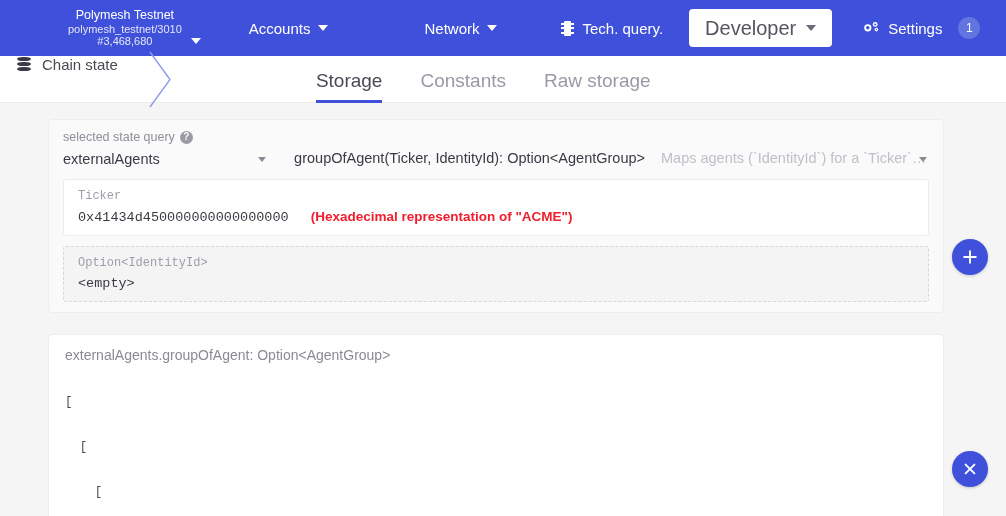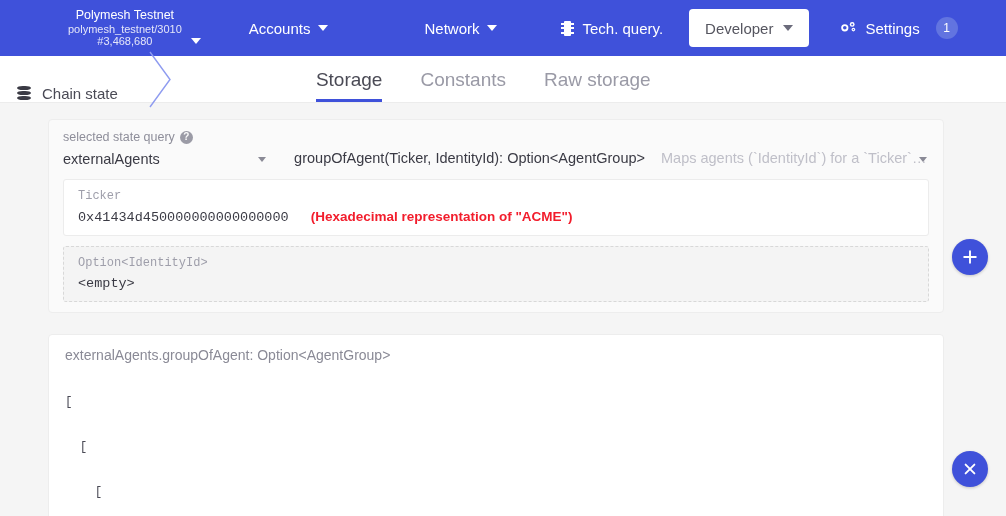--- a/index.html
+++ b/index.html
@@ -52,21 +52,21 @@
   .nav-net    { margin-left: 84px; }
   .nav-tech   { margin-left: 52px; }
   .nav-dev {
     margin-left: 20px;
     background: #ffffff;
     color: #55555f;
     border-radius: 4px;
     height: 38px;
     padding: 0 16px;
     display: flex; align-items: center; gap: 10px;
-    font-size: 15px;
+    font-size: 20px;
     cursor: pointer;
   }
   .nav-settings { margin-left: 22px; }
   .badge-count {
     width: 22px; height: 22px;
     border-radius: 50%;
     background: #6274e0;
     color: #fff;
     font-size: 12px;
     display: flex; align-items: center; justify-content: center;
@@ -88,21 +88,21 @@
   .chip-icon .pin.l3 { left: 0; top: 12px; }
   .chip-icon .pin.r1 { right: 0; top: 3px; }
   .chip-icon .pin.r2 { right: 0; top: 7.5px; }
   .chip-icon .pin.r3 { right: 0; top: 12px; }
 
   
   .subbar {
     height: 47px;
     background: #ffffff;
     display: flex;
-    align-items: flex-end;
+    align-items: flex-start;
     border-bottom: 1px solid #ececec;
     position: relative;
   }
   .crumb {
     display: flex; align-items: center; gap: 11px;
     margin-left: 17px;
     font-size: 15px;
     color: #4a4a55;
   }
   .db-icon { width: 14px; height: 16px; position: relative; }

